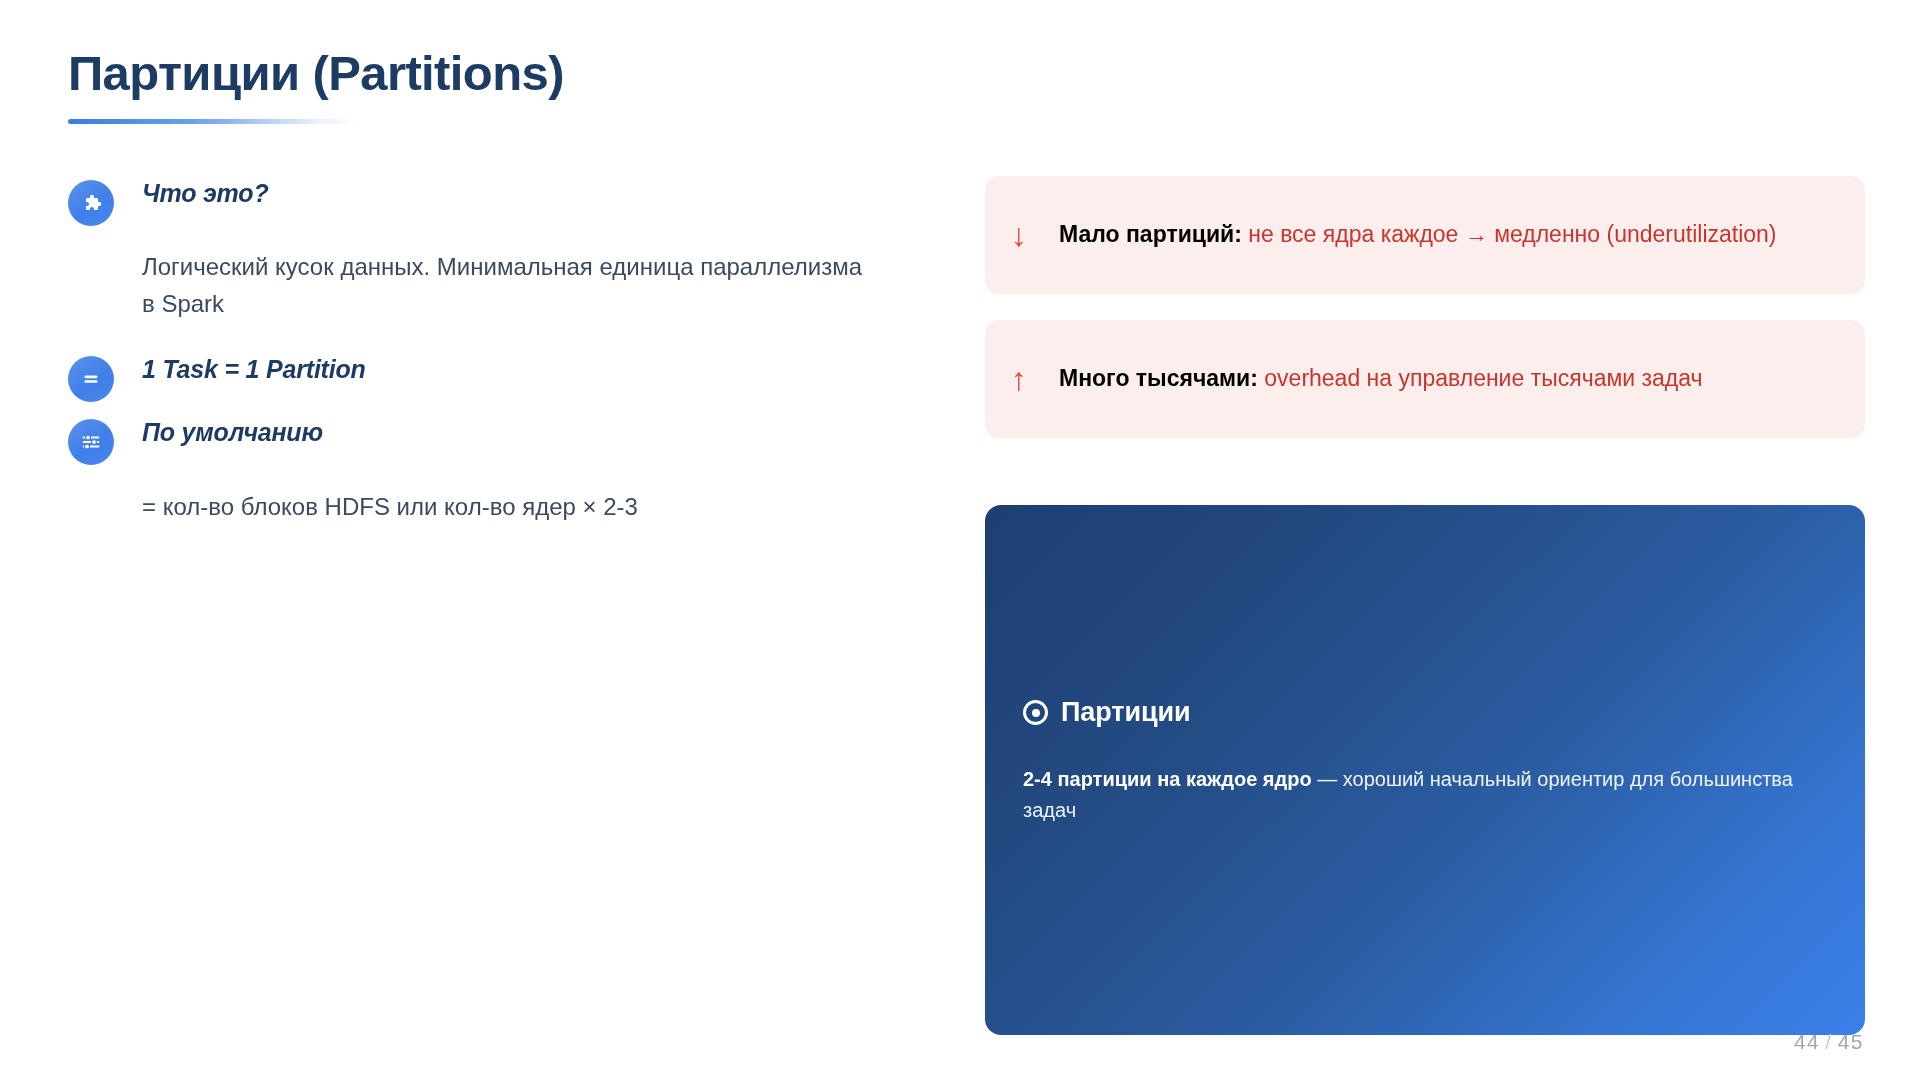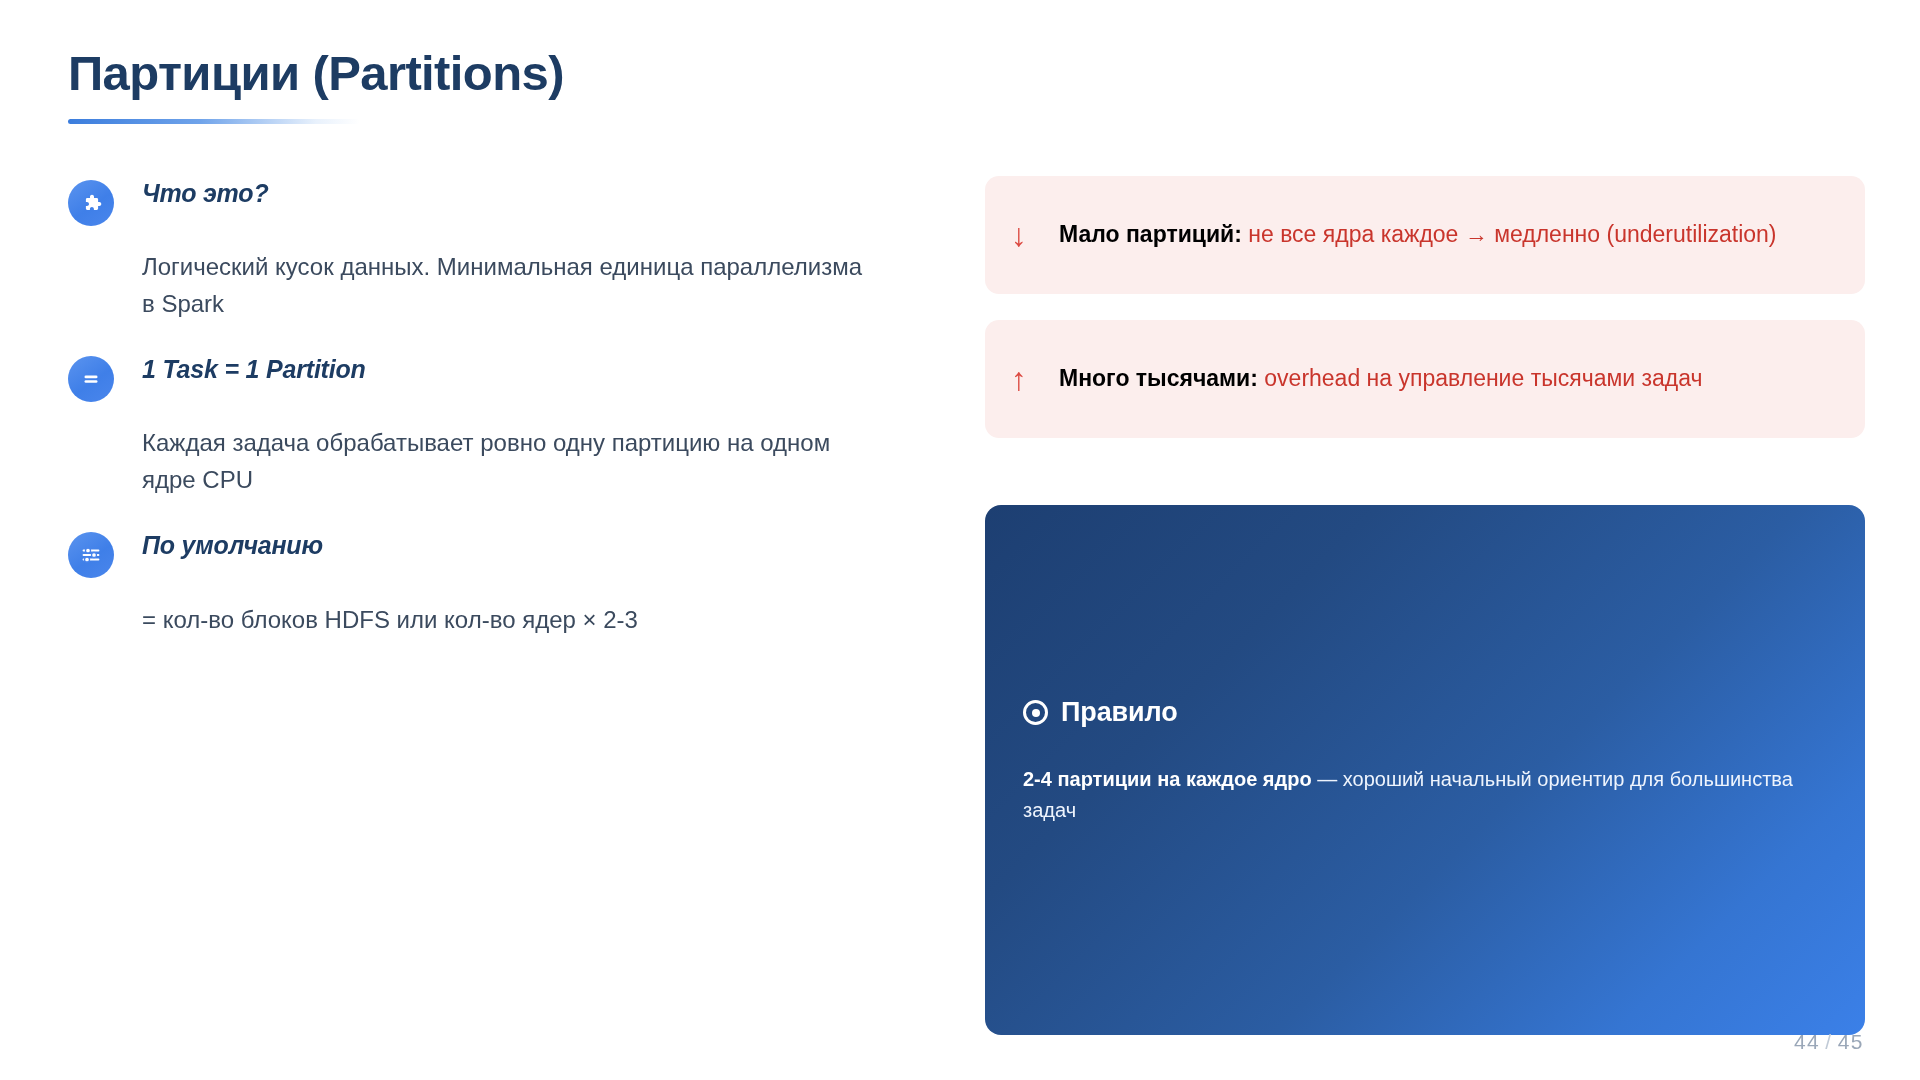--- a/index.html
+++ b/index.html
@@ -239,21 +239,20 @@
     </div>
 
     <div class="feature">
       <span class="feature-icon">
         <svg width="24" height="24" viewBox="0 0 24 24" aria-hidden="true">
           <rect x="5.5" y="8.6" width="13" height="2.6" rx="1.3" fill="#ffffff"></rect>
           <rect x="5.5" y="13.2" width="13" height="2.6" rx="1.3" fill="#ffffff"></rect>
         </svg>
       </span>
       <div class="feature-title">1 Task = 1 Partition</div>
-      <div class="feature-body">Каждая задача обрабатывает ровно одну партицию на одном ядре CPU</div>
     </div>
 
     <div class="feature">
       <span class="feature-icon">
         <svg width="24" height="24" viewBox="0 0 24 24" aria-hidden="true">
           <g stroke="#ffffff" stroke-width="1.8" stroke-linecap="round" fill="none">
             <line x1="4.5" y1="7.5" x2="19.5" y2="7.5"></line>
             <line x1="4.5" y1="12" x2="19.5" y2="12"></line>
             <line x1="4.5" y1="16.5" x2="19.5" y2="16.5"></line>
           </g>
@@ -279,21 +278,21 @@
       <span class="alert-arrow">↑</span>
       <div class="alert-text"><b>Много тысячами:</b><span> overhead на управление тысячами задач</span></div>
     </div>
 
   </div>
 
   <div class="rule-card">
     <div class="rule-inner">
       <div class="rule-heading">
         <span class="bullseye"></span>
-        <span>Правило</span>
+        <span>Партиции</span>
       </div>
       <div class="rule-body"><b>2-4 партиции на каждое ядро</b><span> — хороший начальный ориентир для большинства задач</span></div>
     </div>
   </div>
 
   <div class="page-number">
     <span>44</span><span class="sep">/</span><span>45</span>
   </div>
 
 </div>

